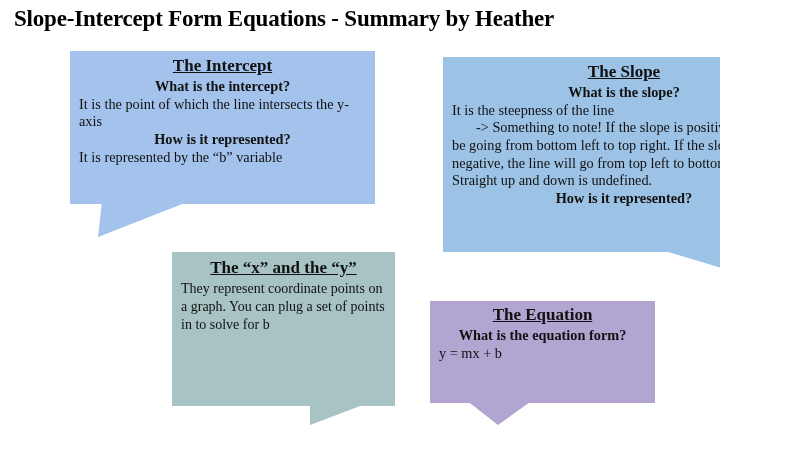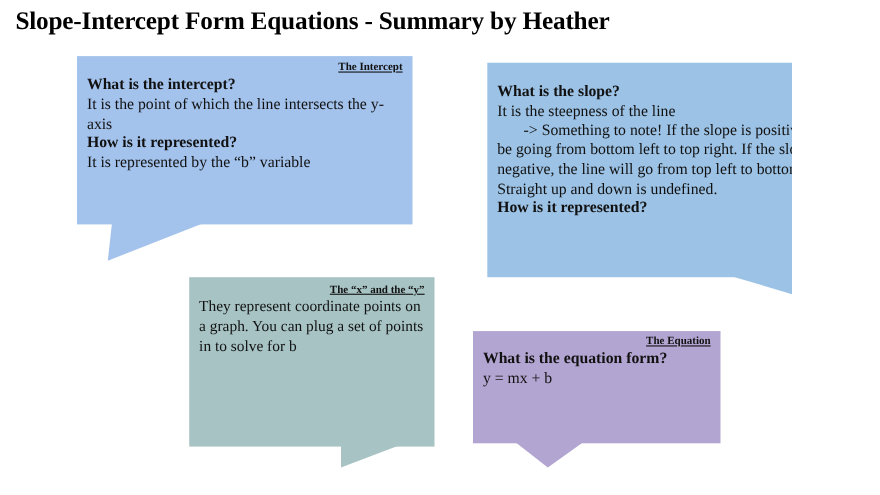--- a/index.html
+++ b/index.html
@@ -52,28 +52,29 @@
   }
   .callout .content {
     position: relative;
     z-index: 2;
     padding: 5px 9px 4px 9px;
     font-size: 14.3px;
     line-height: 1.235;
     color: #111111;
   }
   .callout .heading {
-    text-align: right;
+    text-align: center;
     font-weight: bold;
     text-decoration: underline;
     margin-bottom: 1px;
-    font-size: 10px;
+    font-size: 17px;
   }
   .callout .q {
     font-weight: bold;
+    text-align: center;
   }
   .callout .a {
     font-weight: normal;
   }
   .indent-note {
     text-indent: 24px;
   }
 
   
   #callout-intercept {

